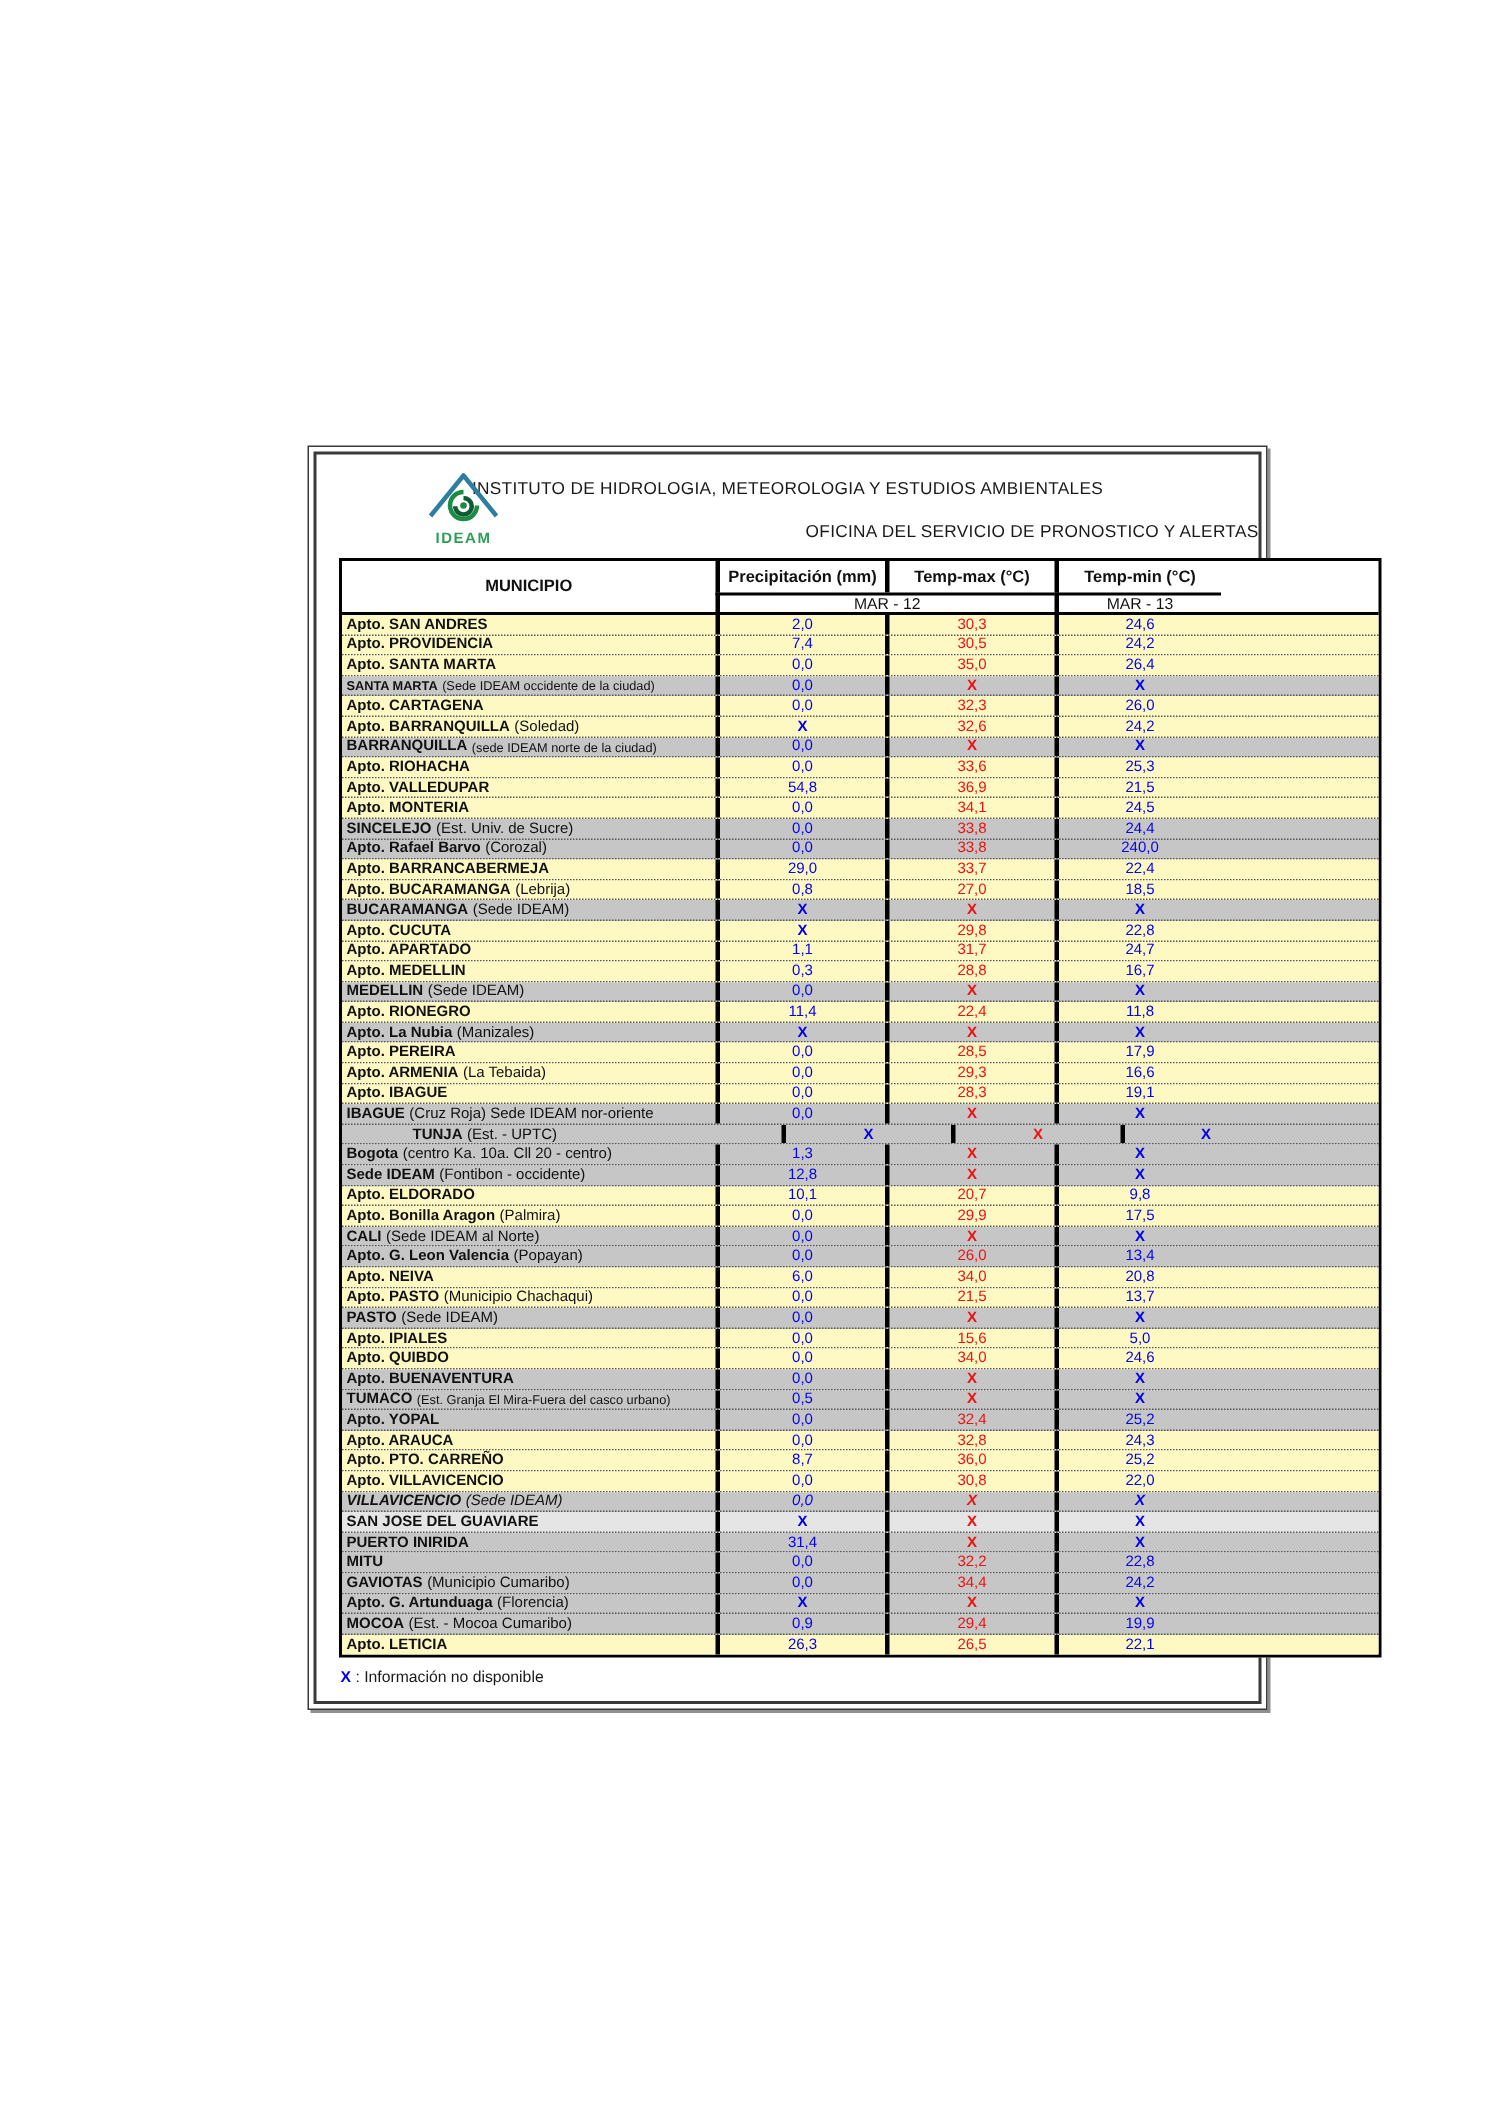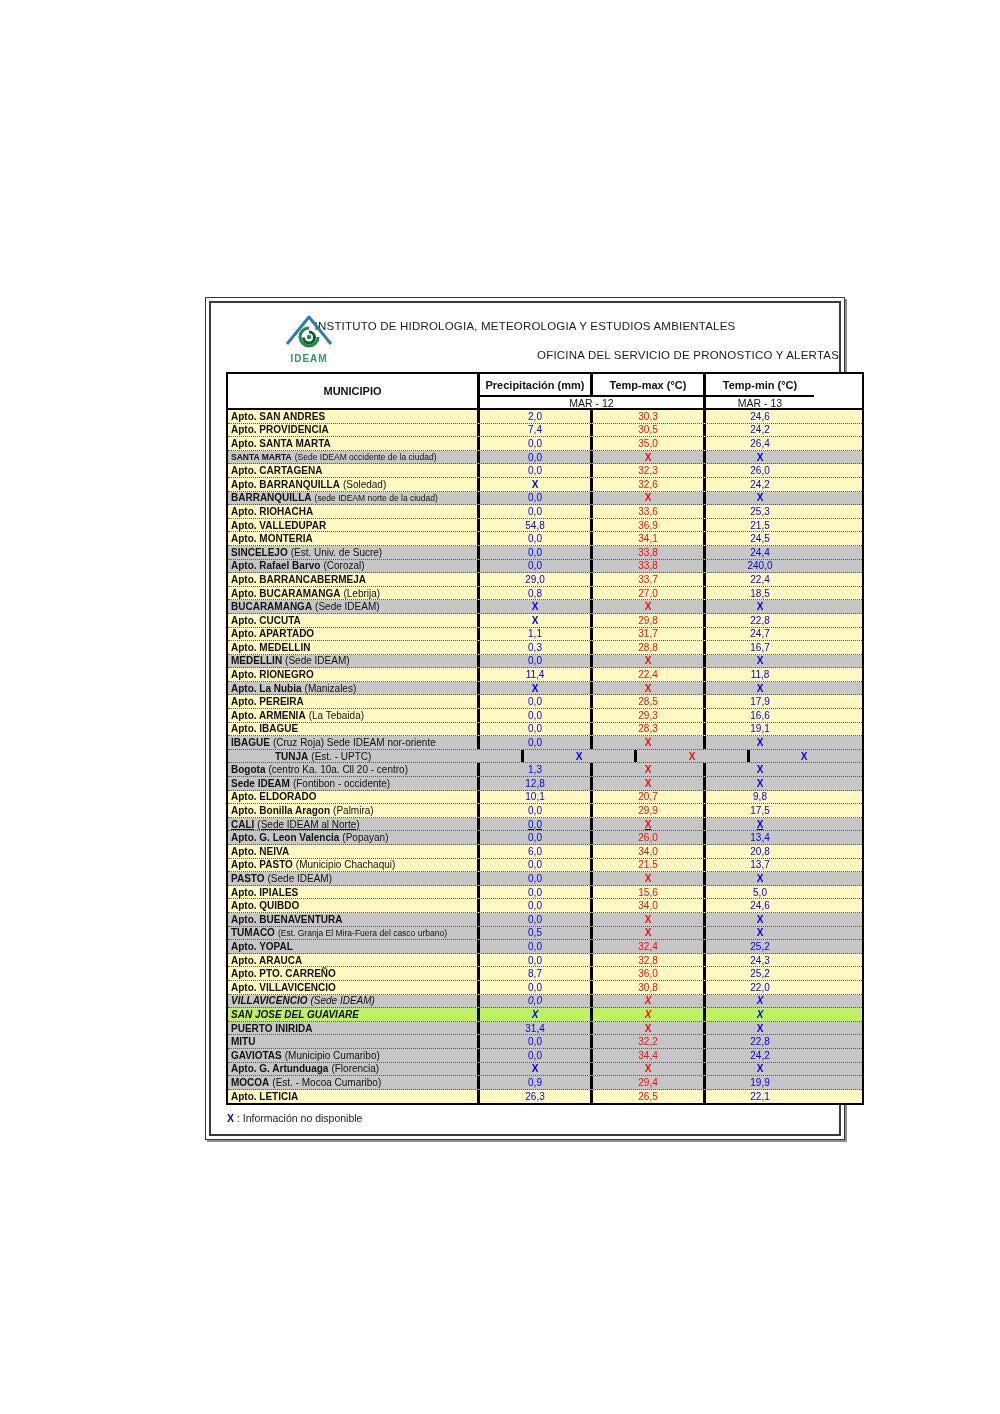--- a/index.html
+++ b/index.html
@@ -23,21 +23,21 @@
   .doc-title2{
     text-align:right;font-size:11.5px;color:#1a1a1a;margin-top:17px;
     letter-spacing:0.2px;
   }
   .logo{position:absolute;left:70px;top:8px;width:56px;text-align:center;}
   .logo-text{
     font-size:10px;font-weight:bold;color:#2d9e55;letter-spacing:1px;margin-top:-2px;
   }
   
   .weather-table{
-    margin:11px 0 0 15px;width:638px;border:2px solid #000;box-sizing:border-box;
+    margin:11px 0 0 15px;width:695px;border:2px solid #000;box-sizing:border-box;
     background:#fff;
   }
   .thead{
     display:grid;grid-template-columns:249px 113px 113px 111px;
     grid-template-rows:21px 13px;border-bottom:2px solid #000;
   }
   .th{display:flex;align-items:center;justify-content:center;font-weight:bold;font-size:11px;}
   .th-municipio{grid-column:1;grid-row:1/3;}
   .th-c2{grid-column:2;grid-row:1;border-left:3px solid #000;}
   .th-c3{grid-column:3;grid-row:1;border-left:3px solid #000;}
@@ -390,21 +390,21 @@
   <div class="trow">
     <div class="cell m-cell">
       <span class="m-name">Apto. Bonilla Aragon</span>
               <span class="m-detail">(Palmira)</span>
     </div>
     <div class="cell v-cell v-precip">0,0</div>
     <div class="cell v-cell v-tmax">29,9</div>
     <div class="cell v-cell v-tmin">17,5</div>
   </div>
 
-  <div class="trow gray" style="background: rgb(198, 198, 198); text-decoration: underline;">
+  <div class="trow gray" style="background: rgb(198, 198, 198);">
     <div class="cell m-cell">
       <span class="m-name">CALI</span>
               <span class="m-detail">(Sede IDEAM al Norte)</span>
     </div>
     <div class="cell v-cell v-precip">0,0</div>
     <div class="cell v-cell v-tmax bold">X</div>
     <div class="cell v-cell v-tmin bold">X</div>
   </div>
 
   <div class="trow gray" style="background: rgb(198, 198, 198);">
@@ -530,21 +530,21 @@
   <div class="trow gray" style="background: rgb(198, 198, 198); font-style: italic;">
     <div class="cell m-cell">
       <span class="m-name">VILLAVICENCIO</span>
               <span class="m-detail">(Sede IDEAM)</span>
     </div>
     <div class="cell v-cell v-precip">0,0</div>
     <div class="cell v-cell v-tmax bold">X</div>
     <div class="cell v-cell v-tmin bold">X</div>
   </div>
 
-  <div class="trow gray" style="background: #bef264; font-style: italic;">
+  <div class="trow gray" style="background: #e5e5e5;">
     <div class="cell m-cell">
       <span class="m-name">SAN JOSE DEL GUAVIARE</span>
               <span class="m-detail"></span>
     </div>
     <div class="cell v-cell v-precip bold">X</div>
     <div class="cell v-cell v-tmax bold">X</div>
     <div class="cell v-cell v-tmin bold">X</div>
   </div>
 
   <div class="trow gray" style="background: rgb(198, 198, 198);">

